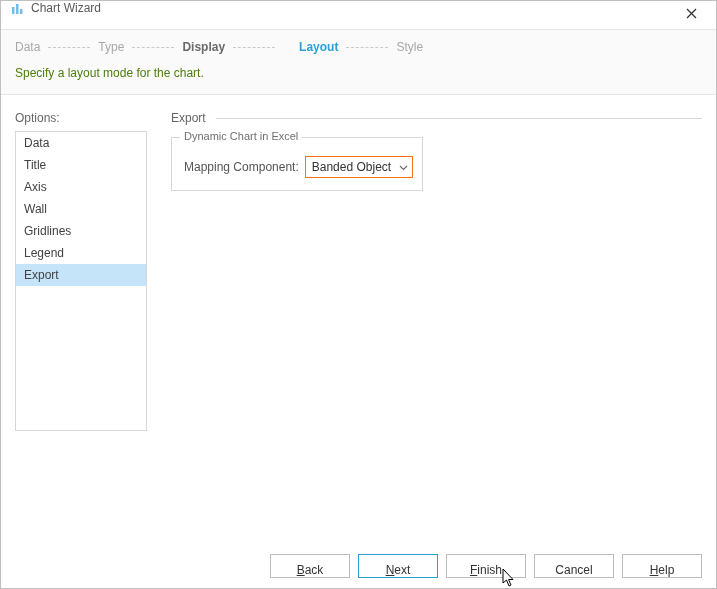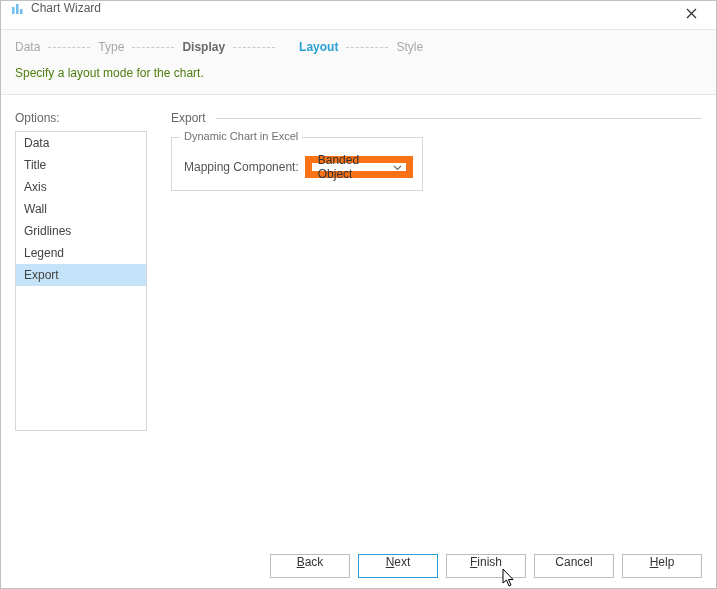--- a/index.html
+++ b/index.html
@@ -121,21 +121,21 @@
   .form-row {
     display: flex;
     align-items: center;
     gap: 6px;
   }
   .form-row label { color: #555; font-size: 12px; }
   .select {
     display: inline-flex;
     align-items: center;
     justify-content: space-between;
-    border: 7px solid #f97316;
+    border: 1px solid #f97316;
     height: 22px;
     width: 108px;
     padding: 0 4px 0 6px;
     font-size: 12px;
     color: #333;
     background: #fff;
   }
   .select .caret {
     display: inline-flex;
     align-items: center;
@@ -151,21 +151,21 @@
     gap: 8px;
   }
   .btn {
     min-width: 80px;
     height: 24px;
     border: 1px solid #bdbdbd;
     background: #fff;
     font-size: 12px;
     color: #333;
     display: inline-flex;
-    align-items: flex-start;
+    align-items: flex-end;
     justify-content: center;
     padding: 0 10px;
     user-select: none;
   }
   .btn .mn { text-decoration: underline; }
   .btn.primary { border-color: #2aa0d6; }
 
   .cursor {
     position: fixed;
     left: 502px;

